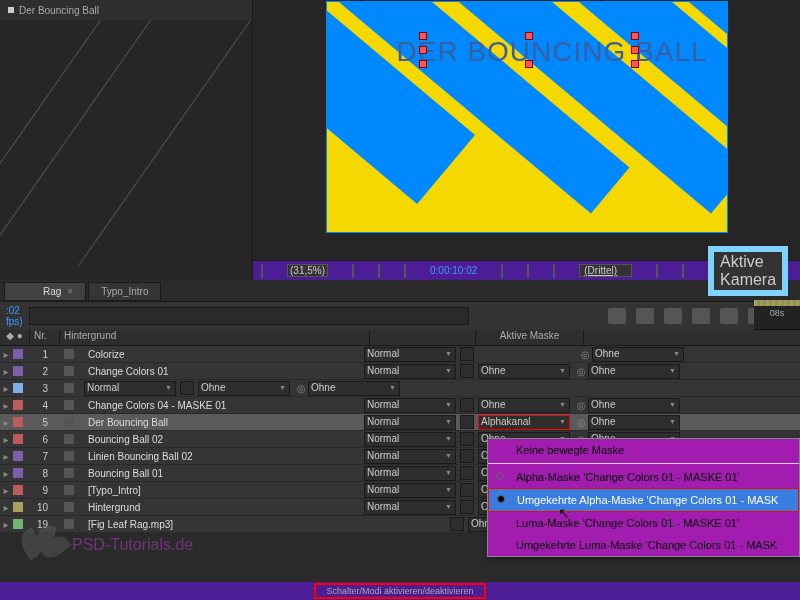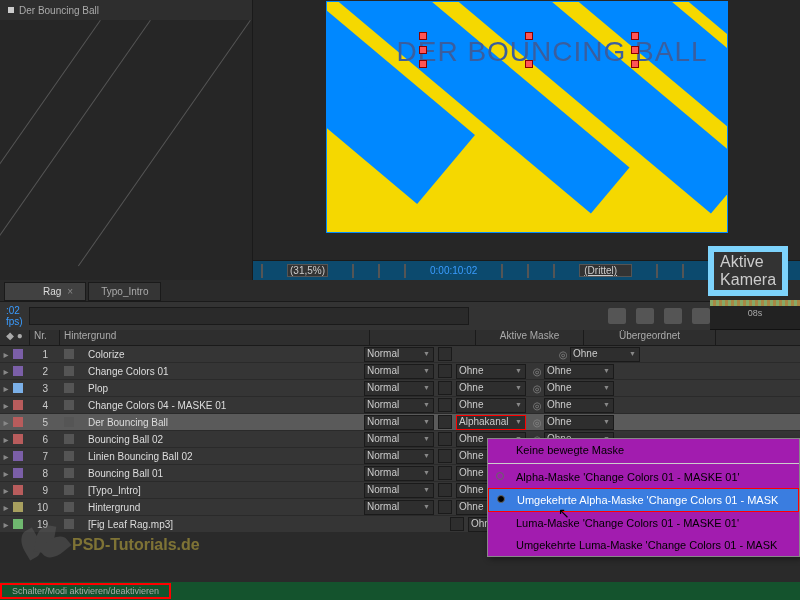--- a/index.html
+++ b/index.html
@@ -21,21 +21,21 @@
 .stripe { position: absolute; background: #0088ff; transform: rotate(-50deg); }
 .s1 { width: 90px; height: 350px; top: -120px; left: -60px; }
 .s2 { width: 60px; height: 400px; top: -140px; left: 100px; }
 .s3 { width: 60px; height: 400px; top: -140px; left: 220px; }
 .s4 { width: 60px; height: 400px; top: -140px; left: 340px; }
 .s5 { width: 60px; height: 400px; top: -140px; left: 450px; }
 .ball { position: absolute; width: 36px; height: 36px; background: #0088ff; border-radius: 50%; top: 50px; left: 20px; }
 .title-text { position: absolute; top: 34px; left: 70px; font-size: 28px; font-weight: normal; color: #3a5e9e; letter-spacing: 1px; }
 .marker { position: absolute; width: 8px; height: 8px; background: #ff5555; border: 1px solid #880000; }
 
-.viewer-controls { position: absolute; bottom: 0; left: 0; right: 0; height: 20px; display: flex; align-items: center; padding: 0 8px; gap: 24px; background: #0c4a6e; border-top: 1px solid #1a1a1a; }
+.viewer-controls { position: absolute; bottom: 0; left: 0; right: 0; height: 20px; display: flex; align-items: center; padding: 0 8px; gap: 24px; background: #4c1d95; border-top: 1px solid #1a1a1a; }
 .vc-icon { width: 18px; height: 14px; background: #444; border: 1px solid #555; }
 .zoom-select { background: #333; color: #ccc; border: 1px solid #555; font-size: 10px; padding: 0 2px; }
 .timecode { color: #3a9cff; font-size: 10px; }
 .vc-dropdown { background: #333; color: #ccc; border: 1px solid #555; font-size: 10px; padding: 0 14px 0 4px; text-decoration: underline; }
 .cam-btn { background: #333; color: #ccc; border: 6px solid #7dd3fc; font-size: 16px; padding: 1px 6px; }
 
 .timeline-tabs { height: 22px; display: flex; align-items: flex-end; background: #2a2a2a; padding: 0 4px; border-bottom: 1px solid #1a1a1a; }
 .tl-tab { padding: 3px 12px; background: #353535; border: 1px solid #1a1a1a; font-size: 10px; color: #aaa; margin-right: 2px; }
 .tl-tab.active { background: #414141; color: #ddd; padding-left: 38px; }
 .tl-tab-x { margin-left: 6px; color: #888; }
@@ -56,44 +56,44 @@
 
 .layer-row { display: flex; height: 17px; align-items: center; background: #353535; border-bottom: 1px solid #2a2a2a; font-size: 10px; }
 .layer-row.sel { background: #5a5a5a; }
 .lr-toggle { width: 12px; text-align: center; color: #888; }
 .lr-color { width: 12px; display: flex; justify-content: center; }
 .lr-swatch { width: 10px; height: 10px; }
 .lr-nr { width: 30px; text-align: right; padding-right: 6px; color: #ccc; }
 .lr-icons { width: 30px; display: flex; gap: 2px; justify-content: center; }
 .lr-licon { width: 10px; height: 10px; background: #555; }
 .lr-name { flex: 0 0 280px; padding-left: 4px; color: #ddd; }
-.lr-dropdown { width: 70px; background: #2e2e2e; border: 1px solid #1a1a1a; color: #ccc; font-size: 10px; height: 15px; margin-right: 4px; padding: 0 2px; position: relative; }
+.lr-dropdown { width: 92px; background: #2e2e2e; border: 1px solid #1a1a1a; color: #ccc; font-size: 10px; height: 15px; margin-right: 4px; padding: 0 2px; position: relative; }
 .lr-dropdown::after { content: '▼'; font-size: 7px; position: absolute; right: 3px; top: 2px; color: #888; }
 .lr-dropdown.highlight { border: 1px solid #ff0000; }
 .lr-check { width: 14px; height: 14px; background: #2e2e2e; border: 1px solid #1a1a1a; margin-right: 4px; }
 .lr-spiral { width: 14px; color: #888; text-align: center; }
 
 .dropdown-menu { position: absolute; top: 438px; left: 487px; width: 313px; background: #a21caf; border: 1px solid #888; box-shadow: 2px 2px 6px rgba(0,0,0,0.4); font-size: 11px; color: #000; z-index: 100; }
 .dd-item { padding: 5px 10px 5px 28px; position: relative; white-space: nowrap; overflow: hidden; }
 .dd-item.sel { background: #3a7de0; color: #fff; border: 1px solid #ff0000; }
 .dd-radio { position: absolute; left: 8px; top: 6px; width: 8px; height: 8px; border: 1px solid #666; border-radius: 50%; }
 .dd-radio.filled { background: #000; }
 .dd-sep { height: 1px; background: #ccc; margin: 2px 0; }
 
 .cursor { position: absolute; top: 505px; left: 558px; font-size: 14px; color: #000; z-index: 101; pointer-events: none; }
 
 .watermark { position: absolute; bottom: 35px; left: 22px; display: flex; align-items: center; gap: 10px; opacity: 0.4; }
 .wm-logo { width: 40px; height: 40px; position: relative; }
 .wm-leaf { position: absolute; width: 18px; height: 28px; background: #666; border-radius: 60% 0; }
 .wm-l1 { transform: rotate(-30deg); top: 5px; left: 0; }
 .wm-l2 { transform: rotate(10deg); top: 0; left: 14px; }
 .wm-l3 { transform: rotate(50deg); top: 8px; left: 24px; }
-.wm-text { font-size: 16px; font-weight: bold; color: #fde047; }
-
-.bottom-status { position: absolute; bottom: 0; left: 0; right: 0; height: 18px; display: flex; align-items: center; background: #14532d; }
+.wm-text { font-size: 16px; font-weight: normal; color: #d946ef; }
+
+.bottom-status { position: absolute; bottom: 0; left: 0; right: 0; height: 18px; display: flex; align-items: center; justify-content: center; background: #4c1d95; }
 .status-btn { border: 2px solid #ff0000; padding: 1px 10px; font-size: 9px; color: #aaa; }
 </style>
 </head>
 <body>
 
 <div class="top-panel">
   <div class="left-top">
     <div class="tab-strip">
       <div class="tab-dot"></div>
       <span class="tab-label">Der Bouncing Ball</span>
@@ -166,21 +166,20 @@
     <div class="tb-icon"></div>
   </div>
 </div>
 
 <div class="layer-header">
   <div class="lh-icons">◆ ●</div>
   <div class="lh-nr">Nr.</div>
   <div class="lh-name">Hintergrund</div>
   <div class="lh-mode"></div>
   <div class="lh-trkmat">Aktive Maske</div>
-  <div class="lh-parent">Übergeordnet</div>
 </div>
 
 <div id="layers-container">
     <div class="layer-row">
     <div class="lr-toggle">▸</div>
     <div class="lr-color">
         <div class="lr-swatch" style="background:#7b5fa8"></div>
       </div>
     <div class="lr-nr">1</div>
     <div class="lr-icons">
@@ -211,21 +210,20 @@
   </div>
     <div class="layer-row">
     <div class="lr-toggle">▸</div>
     <div class="lr-color">
         <div class="lr-swatch" style="background:#7bb0e8"></div>
       </div>
     <div class="lr-nr">3</div>
     <div class="lr-icons">
         <div class="lr-licon"></div>
       </div>
-    <div class="lr-name">Plop</div>
     <div class="lr-dropdown">Normal</div>
     <div class="lr-check"></div>
     <div class="lr-dropdown">Ohne</div>
     <div class="lr-spiral">◎</div>
     <div class="lr-dropdown">Ohne</div>
   </div>
     <div class="layer-row">
     <div class="lr-toggle">▸</div>
     <div class="lr-color">
         <div class="lr-swatch" style="background:#b85c5c"></div>
@@ -374,16 +372,16 @@
     <div class="wm-leaf wm-l2"></div>
     <div class="wm-leaf wm-l3"></div>
   </div>
   <div class="wm-text">PSD-Tutorials.de</div>
 </div>
 
 <div class="bottom-status">
   <div class="status-btn">Schalter/Modi aktivieren/deaktivieren</div>
 </div>
 
-<div style="position:absolute;top:300px;right:0;width:90px;background:#222;height:30px;border-bottom:1px solid #111">
+<div style="position:absolute;top:300px;right:0;width:46px;background:#222;height:30px;border-bottom:1px solid #111">
   <div style="height:6px;background:repeating-linear-gradient(90deg,#8a6,#8a6 3px,#a84 3px,#a84 6px)"></div>
   <div style="font-size:9px;color:#aaa;text-align:center;padding-top:2px">08s</div>
 </div>
 
 </body></html>

